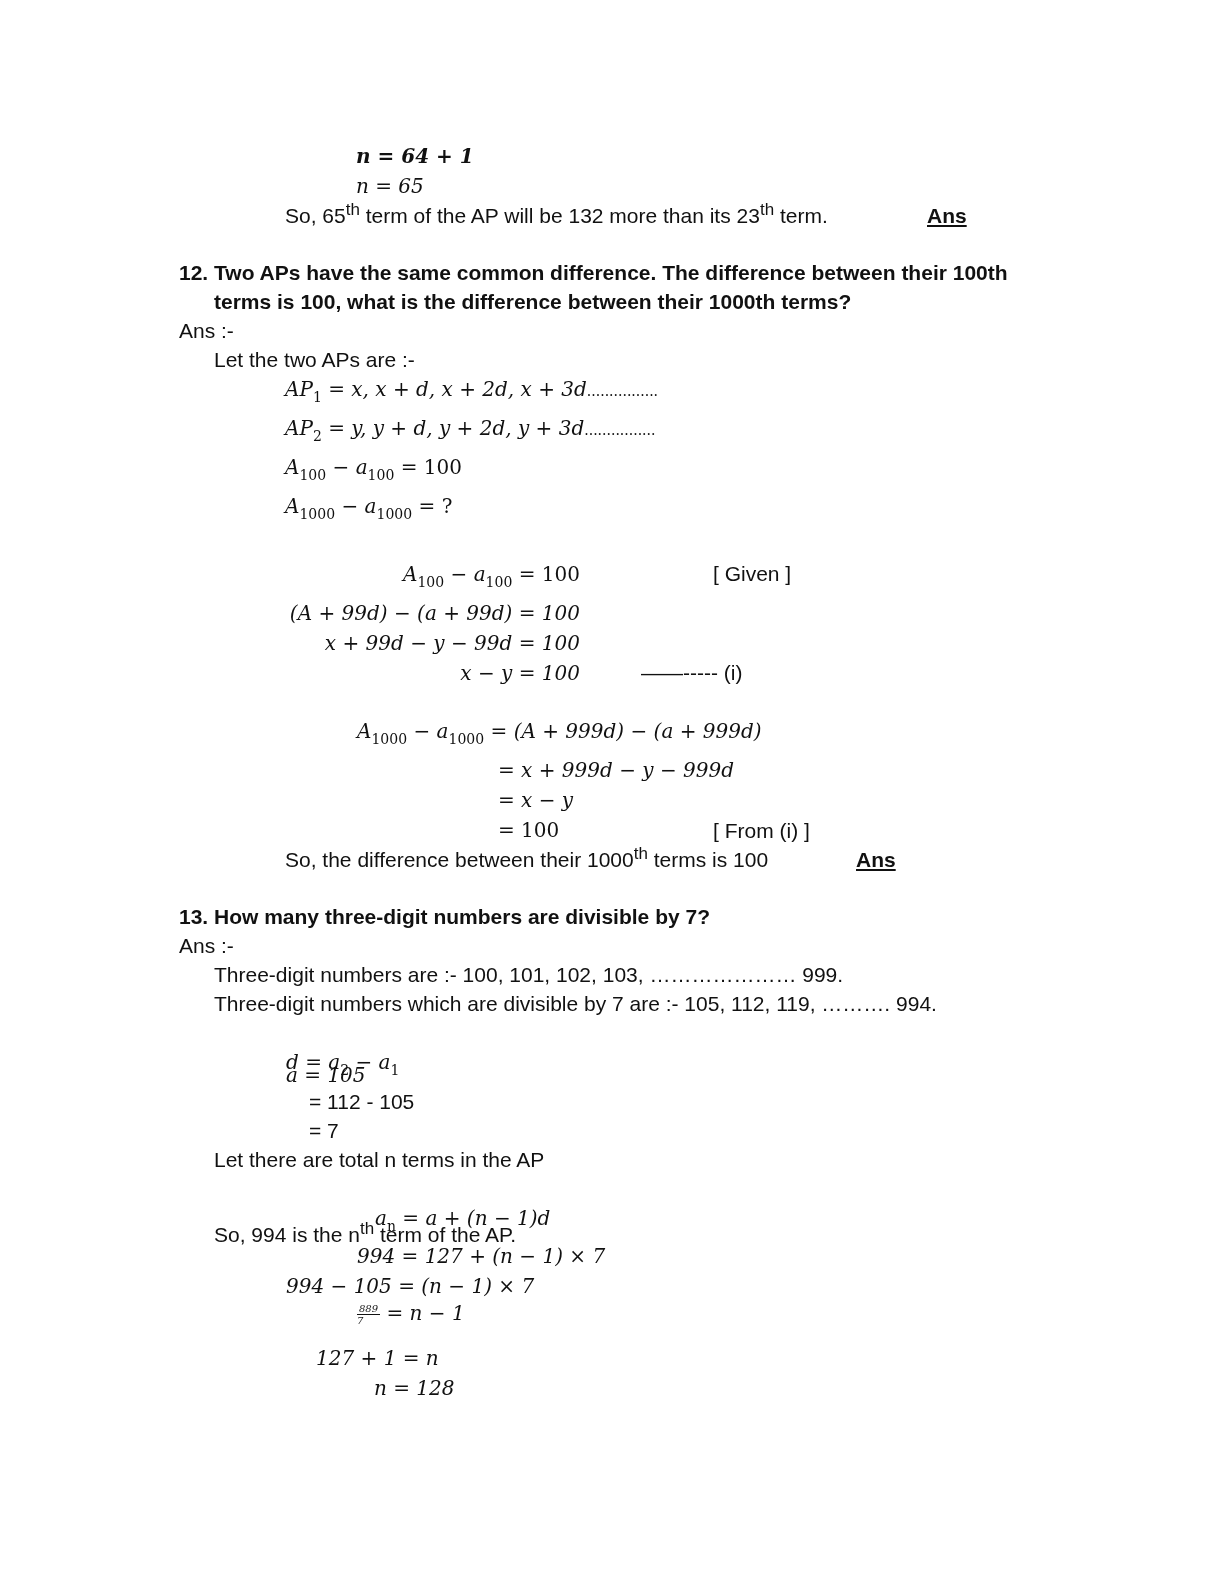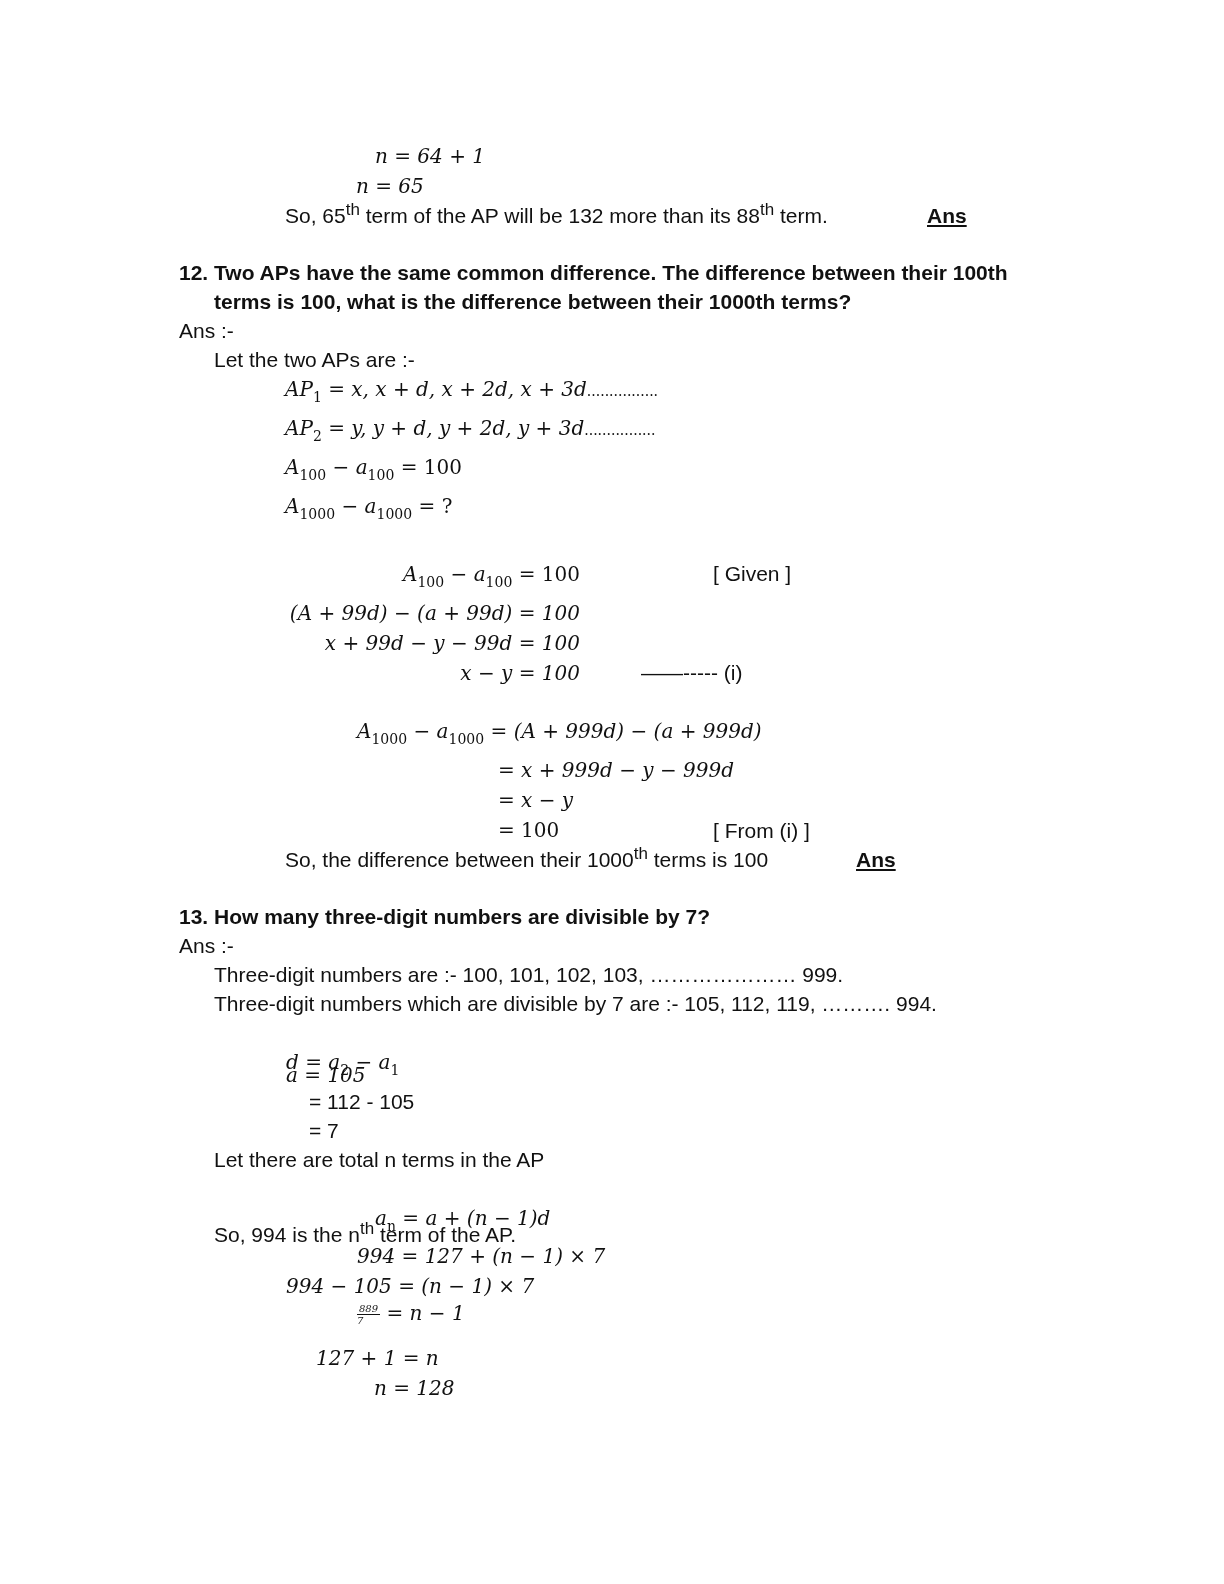--- a/index.html
+++ b/index.html
@@ -13,24 +13,24 @@
     sup.th { font-size: 17px; vertical-align: super; line-height: 0; }
     .ans-mark { font-family: "Liberation Sans", sans-serif; font-size: 21px; font-weight: bold; text-decoration: underline; }
     .right { text-align: right; }
     .frac { display: inline-block; vertical-align: middle; text-align: left; font-size: 10px; line-height: 1.1; }
     .frac .num { display: block; border-bottom: 1px solid #111; padding: 0 2px; }
     .frac .den { display: block; }
   </style>
 </head>
 <body>
 
-<div class="ln math mi" style="left:375px; top:146px;">n = 64 + 1</div>
+<div class="ln math mi" style="left:356px; top:146px;font-weight:bold;">n = 64 + 1</div>
 <div class="ln math mi" style="left:356px; top:176px;">n = 65</div>
 <div class="ln sans" style="left:285px; top:205px;">
-  <span>So, 65</span><sup class="th">th</sup><span> term of the AP will be 132 more than its 88</span><sup class="th">th</sup><span> term.</span>
+  <span>So, 65</span><sup class="th">th</sup><span> term of the AP will be 132 more than its 23</span><sup class="th">th</sup><span> term.</span>
 </div>
 <div class="ln ans-mark" style="left:927px; top:205px;">Ans</div>
 
 <div class="ln sans bold" style="left:179px; top:262px;">12.  Two APs have the same common difference. The difference between their 100th</div>
 <div class="ln sans bold" style="left:214px; top:291px;">terms is 100, what is the difference between their 1000th terms?</div>
 <div class="ln sans" style="left:179px; top:320px;">Ans :-</div>
 <div class="ln sans" style="left:214px; top:349px;">Let the two APs are :-</div>
 
 <div class="ln math mi" style="left:285px; top:379px;">
   <span>AP</span><sub class="s">1</sub> <span>= x, x + d, x + 2d, x + 3d</span><span style="font-style:normal;font-size:14px;">................</span>

